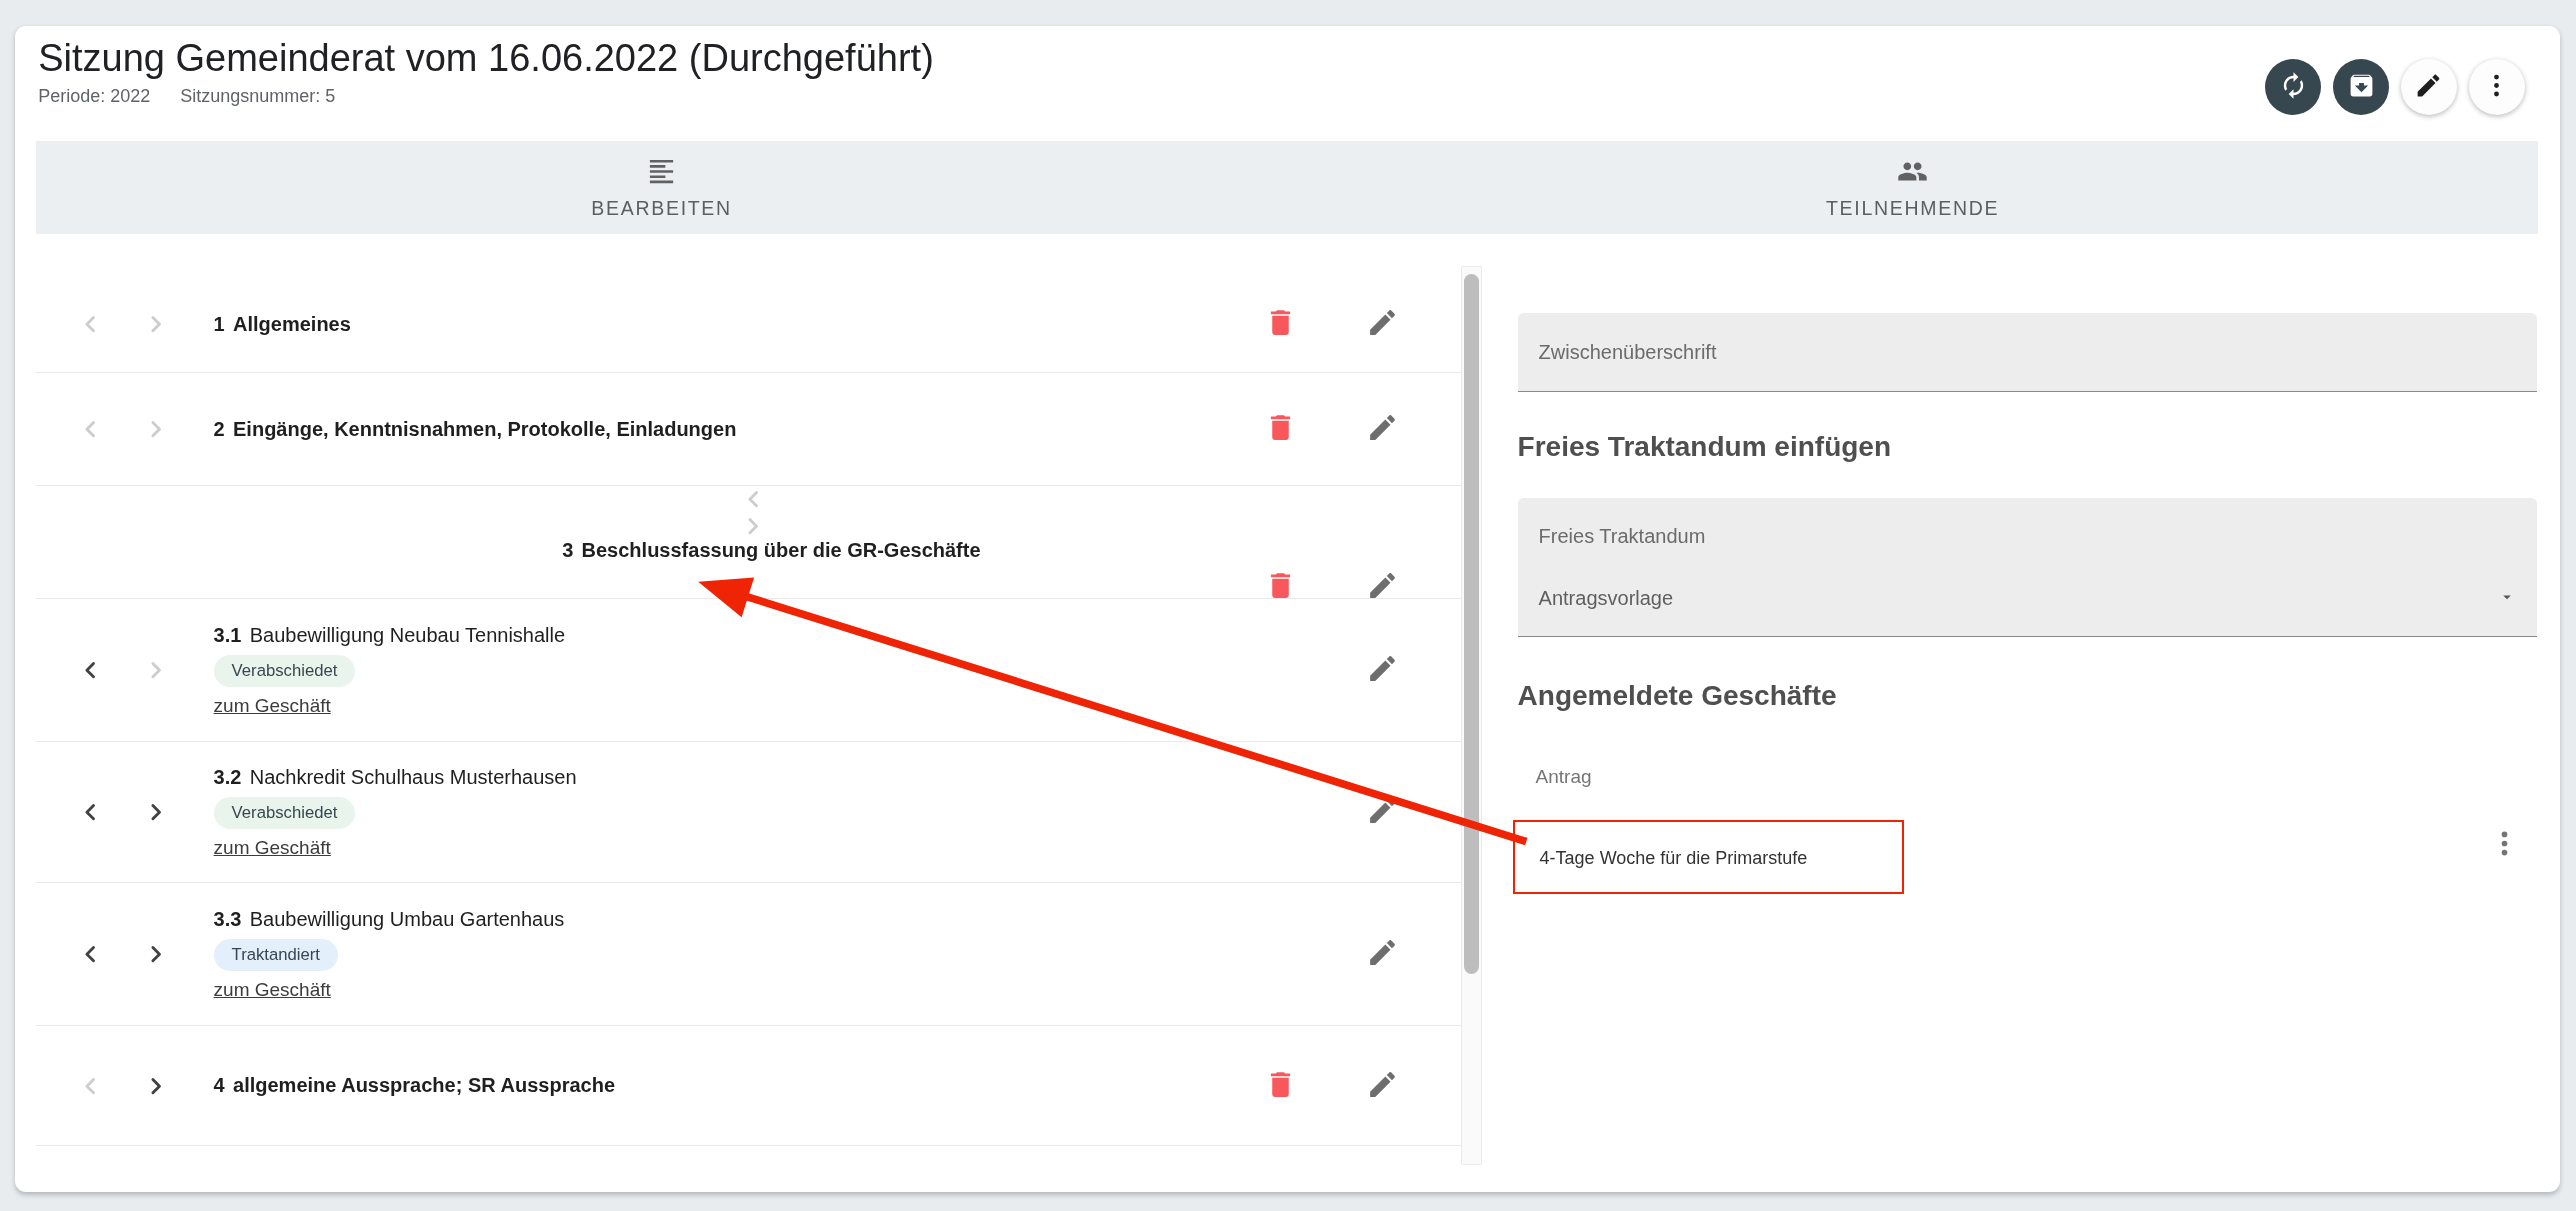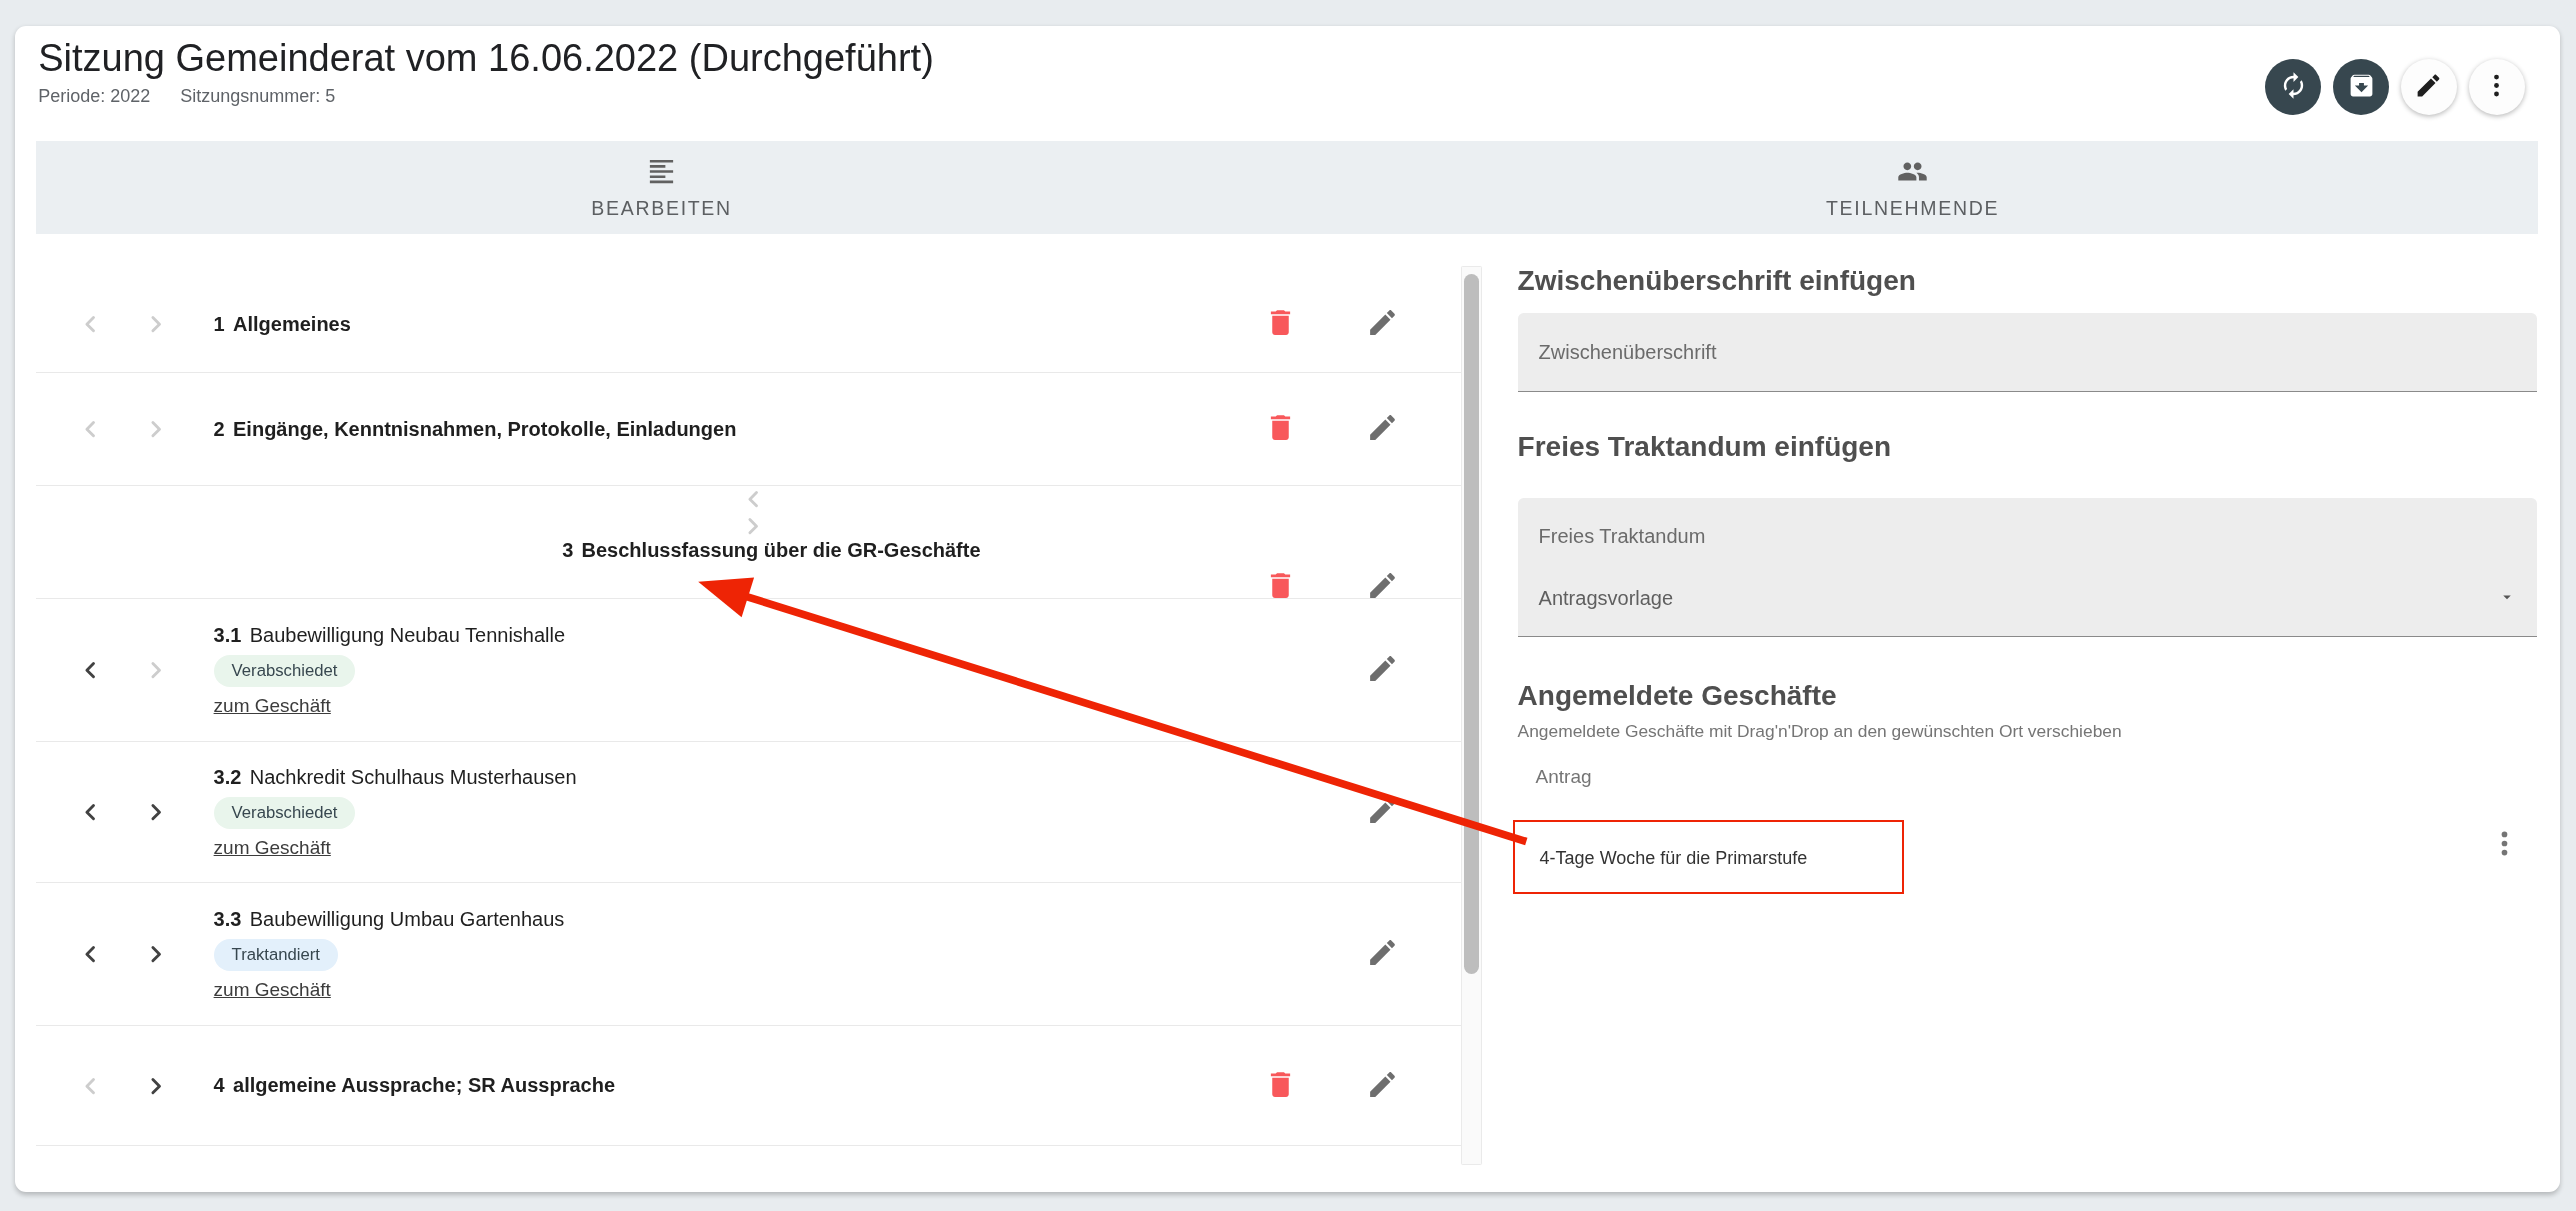--- a/index.html
+++ b/index.html
@@ -368,38 +368,36 @@
             </button>
         </div>
       </div>
     </div>
 
     <div class="scrollbar">
       <div class="thumb"></div>
     </div>
 
     <div class="side-panel">
-      <h2 class="panel-heading" style="top:31px;">Zwischenüberschrift einfügen</h2>
       <div class="field" style="top:79px;">
         <input type="text" placeholder="Zwischenüberschrift" style="">
       </div>
 
       <h2 class="panel-heading" style="top:197px;">Freies Traktandum einfügen</h2>
       <div class="field" style="top:248px; height:77px;margin-top:16px;">
         <input type="text" placeholder="Freies Traktandum" style="">
       </div>
       <div class="field select" style="top:326px; height:77px;">
         <span class="select-value">Antragsvorlage</span>
         <span><svg viewBox="0 0 24 24" width="18" height="18">
               <path d="M7 10l5 5 5-5z"></path>
             </svg></span>
       </div>
 
       <h2 class="panel-heading" style="top:446px;">Angemeldete Geschäfte</h2>
-      <div class="panel-hint" style="top:487px;">Angemeldete Geschäfte mit Drag'n'Drop an den gewünschten Ort verschieben</div>
       <div class="group-label" style="top:532px; left:18px;">Antrag</div>
 
       <div class="registered-item-text" style="top:614px; left:22px;">4-Tage Woche für die Primarstufe</div>
       <div class="annotation-box" style="left:-4.2px; top:586px; width:391px; height:74px;"></div>
 
       <button class="kebab-btn">
         <span><svg viewBox="0 0 24 24">
               <circle cx="12" cy="5" r="2.2"></circle>
               <circle cx="12" cy="12" r="2.2"></circle>
               <circle cx="12" cy="19" r="2.2"></circle>

